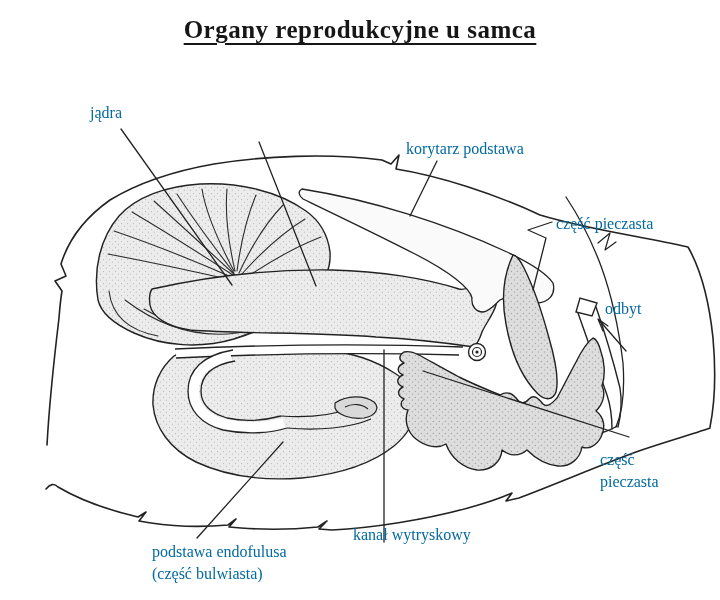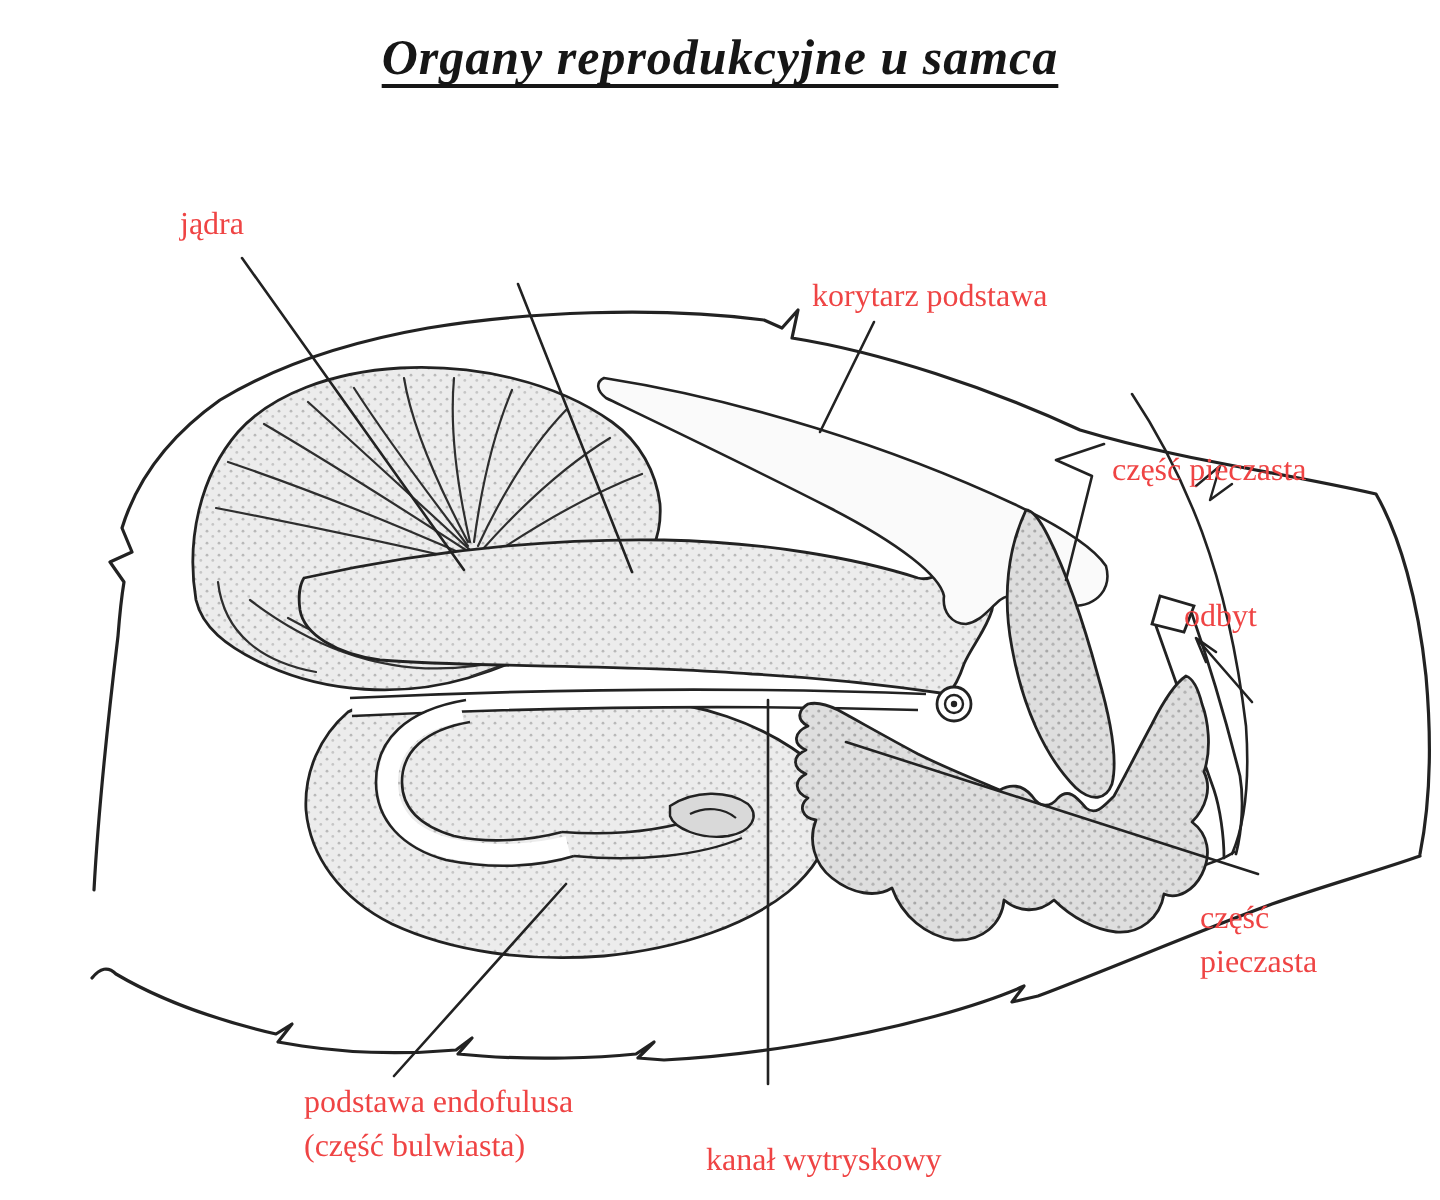--- a/index.html
+++ b/index.html
@@ -2,28 +2,28 @@
 <html><head>
 <meta charset="utf-8">
 <style>
   html,body{margin:0;padding:0;background:#fff;}
   .page{
     position:relative;width:720px;height:600px;background:#ffffff;
     font-family:"Liberation Serif", serif;color:#1b1b1b;overflow:hidden;
   }
   .title{
     position:absolute;top:16px;left:0;width:100%;text-align:center;
-    font-size:25px;font-style:italic;font-weight:700;letter-spacing:.5px;
+    font-size:25px;font-weight:700;letter-spacing:.5px;
     text-decoration:underline;text-underline-offset:5px;
     -webkit-text-decoration-thickness:1.5px;text-decoration-thickness:1.5px;
     color:#161616;
   }
   svg.diagram{position:absolute;left:0;top:0;}
   .label{
-    position:absolute;font-size:16px;line-height:19px;color:#ef4444;
+    position:absolute;font-size:16px;line-height:19px;color:#0369a1;
     white-space:nowrap;
   }
   .label .ln{line-height:22px;}
 </style>
 </head>
 <body>
 
 <div class="page">
 
   <div class="title">Organy reprodukcyjne u samca</div>
@@ -98,28 +98,28 @@
       <path d="M 552,222 L 528,230 L 546,238 L 533,290"></path>
       <path d="M 626,351 L 599,320 M 608,326 L 598,319 L 603,331"></path>
       <path d="M 423,371 L 629,437"></path>
       <path d="M 197,538 L 283,442"></path>
       <path d="M 384,350 L 384,542"></path>
     </g>
   </svg>
 
   <div class="label" style="left:90px;top:103px">jądra</div>
   <div class="label" style="left:406px;top:139px">korytarz podstawa</div>
-  <div class="label" style="left:556px;top:226px">część pieczasta</div>
-  <div class="label" style="left:592px;top:299px">odbyt</div>
+  <div class="label" style="left:556px;top:214px">część pieczasta</div>
+  <div class="label" style="left:605px;top:299px">odbyt</div>
 
   <div class="label" style="left:600px;top:449px">
     <div class="ln">część</div>
     <div class="ln">pieczasta</div>
   </div>
 
   <div class="label" style="left:152px;top:541px">
     <div class="ln">podstawa endofulusa</div>
     <div class="ln">(część bulwiasta)</div>
   </div>
 
-  <div class="label" style="left:353px;top:571px">kanał wytryskowy</div>
+  <div class="label" style="left:353px;top:525px">kanał wytryskowy</div>
 
 </div>
 
 </body></html>

